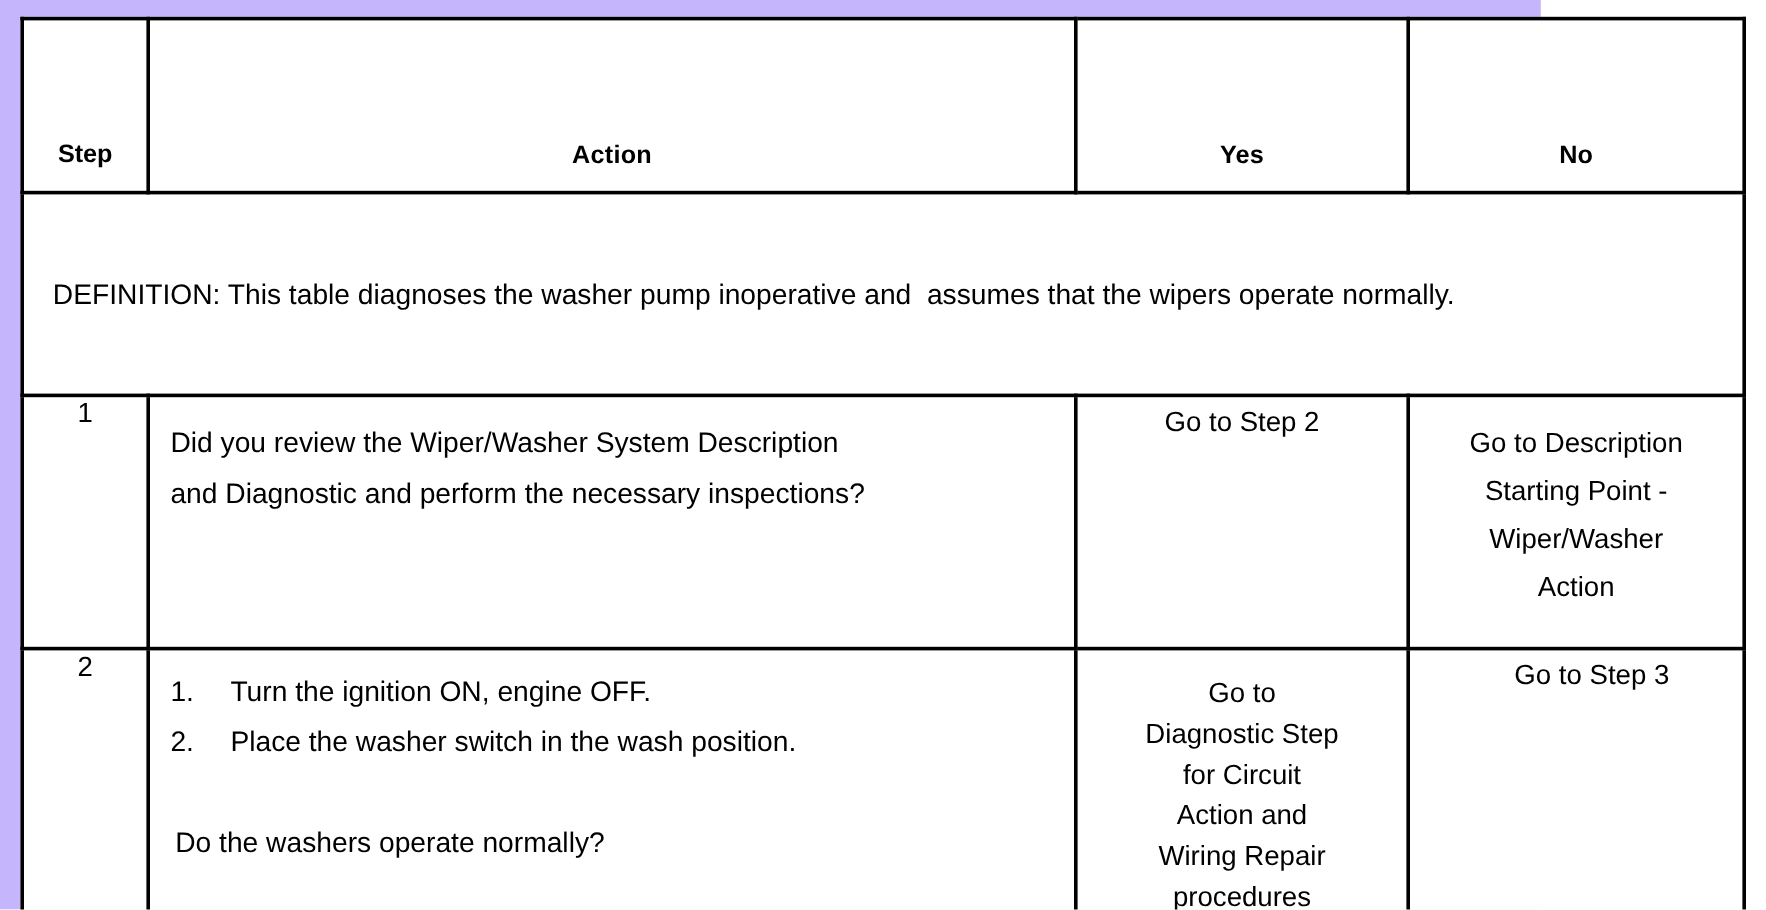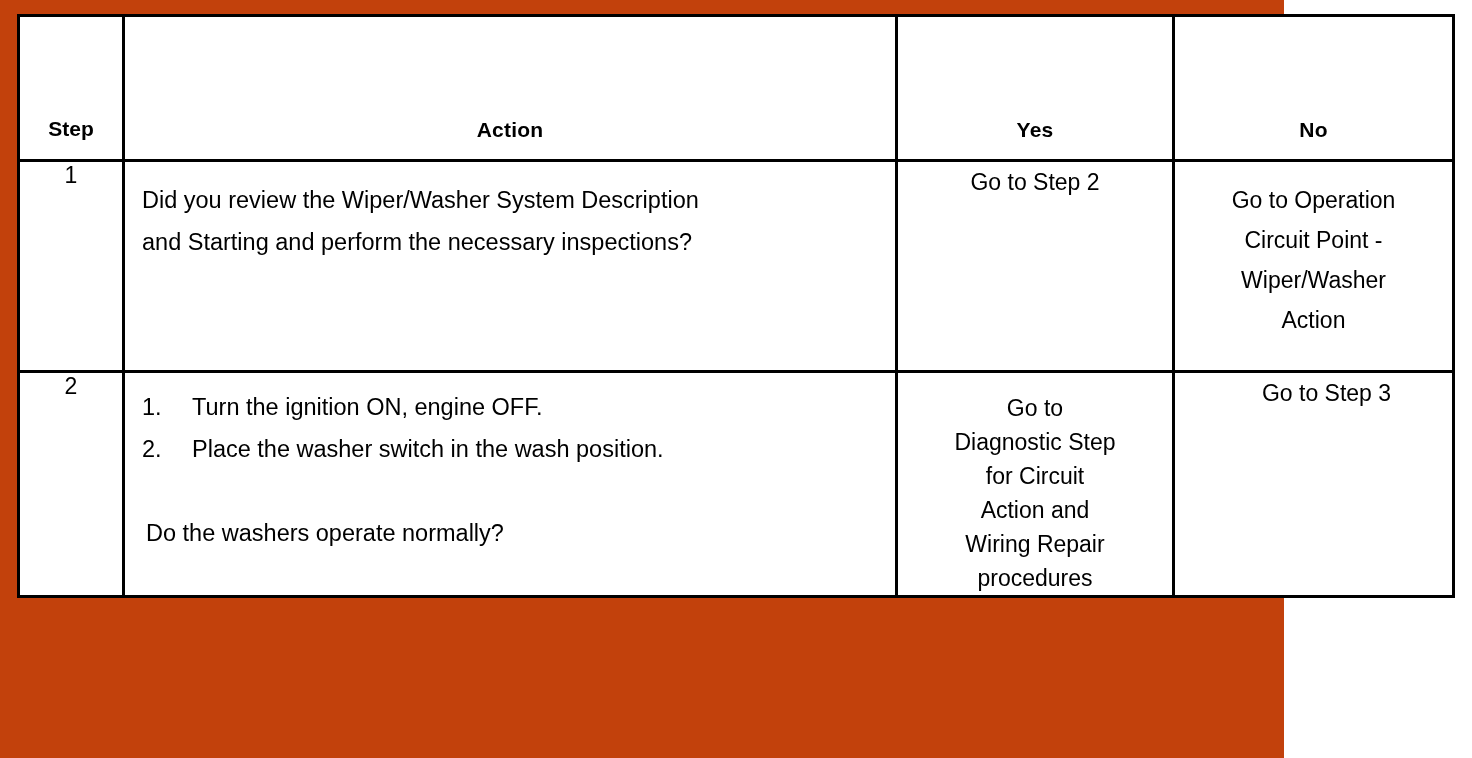--- a/index.html
+++ b/index.html
@@ -12,21 +12,21 @@
     height: 758px;
     font-family: "Liberation Sans", sans-serif;
     color: #000000;
     overflow: hidden;
   }
 
   .page {
     position: relative;
     width: 1284px;
     height: 758px;
-    background: #c2410c;
+    background: #c4b5fd;
   }
 
   
   .diag-table {
     position: absolute;
     left: 17px;
     top: 14px;
     width: 1438px;
     border-collapse: collapse;
     table-layout: fixed;
@@ -169,36 +169,41 @@
           <div class="hdr-text">Action</div>
         </td>
         <td>
           <div class="hdr-text">Yes</div>
         </td>
         <td>
           <div class="hdr-text">No</div>
         </td>
       </tr>
 
+      <tr class="def-row">
+        <td class="def-cell" colspan="4">
+          <div class="def-text">DEFINITION: This table diagnoses the washer pump inoperative and  assumes that the wipers operate normally.</div>
+        </td>
+      </tr>
 
       <tr class="row-1">
         <td class="step-num">1</td>
         <td class="action-cell">
           <div class="action-text">
             <div>Did you review the Wiper/Washer System Description</div>
-            <div>and Starting and perform the necessary inspections?</div>
+            <div>and Diagnostic and perform the necessary inspections?</div>
           </div>
         </td>
         <td class="ans-cell ans-bottom">
           <div class="ans-text ans-pad-bot">Go to Step 2</div>
         </td>
         <td class="ans-cell ans-top">
           <div class="ans-text ans-pad-top">
-            <div>Go to Operation</div>
-            <div>Circuit Point -</div>
+            <div>Go to Description</div>
+            <div>Starting Point -</div>
             <div>Wiper/Washer</div>
             <div>Action</div>
           </div>
         </td>
       </tr>
 
       <tr class="row-2">
         <td class="step-num">2</td>
         <td class="action-cell">
           <div class="num-list">

